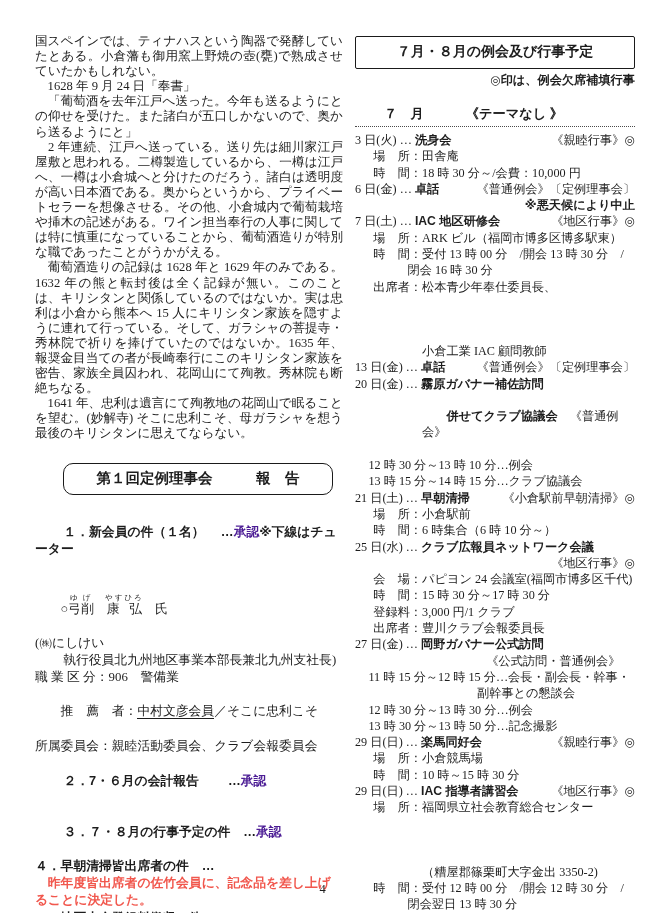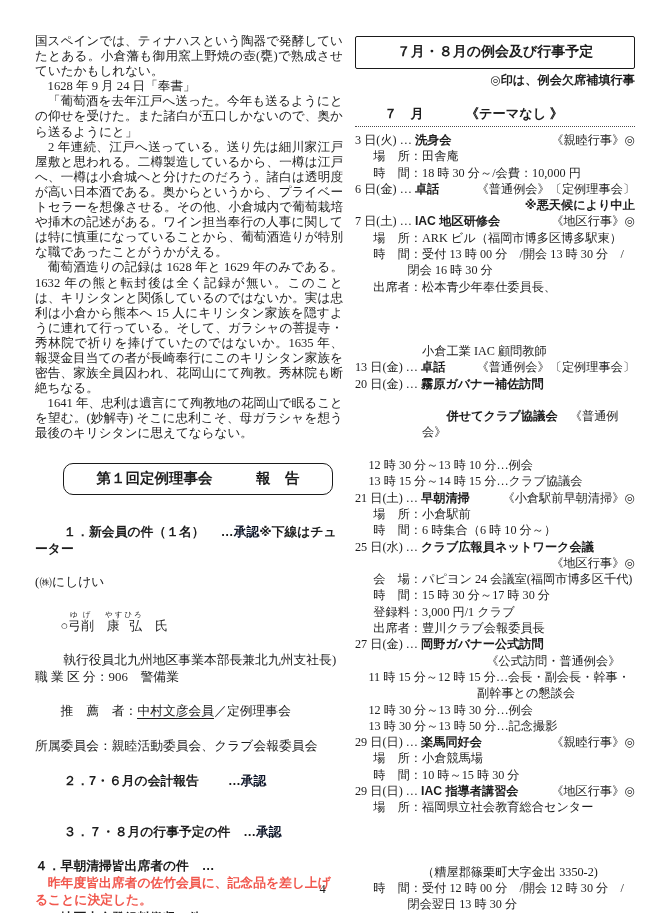--- a/index.html
+++ b/index.html
@@ -13,21 +13,21 @@
   .para{margin:0;font-size:12.6px;line-height:15.1px;text-align:justify;
         white-space:pre-wrap;}
   .report-box{margin:21px 10px 11px 28px;border:1.5px solid #1a1a1a;border-radius:10px;
         text-align:center;padding:5px 2px 6px;font-size:14.5px;font-weight:bold;
         font-family:"Liberation Sans","DejaVu Sans",sans-serif;}
   .report{font-size:12.8px;line-height:17.1px;}
   .report > div{white-space:pre-wrap;}
   .rep-h{font-family:"Liberation Sans","DejaVu Sans",sans-serif;font-weight:bold;}
   .rep-line{}
   .rep-ind2{padding-left:2.2em;}
-  .red{color:#0f172a;}
+  .red{color:#4c1d95;}
   .decision{color:#f1574d;text-indent:1em;
         font-family:"Liberation Sans","DejaVu Sans",sans-serif;font-weight:bold;}
   .u{border-bottom:1.2px solid #1d1d1d;padding-bottom:0px;}
   .name-line{padding-top:5px;}
   ruby rt{font-size:7.5px;letter-spacing:2px;}
   
   .sched-box{border:1.5px solid #1a1a1a;border-radius:2px;text-align:center;
         padding:6px 2px 7px;font-size:14px;font-weight:bold;
         font-family:"Liberation Sans","DejaVu Sans",sans-serif;margin-bottom:3px;}
   .legend{text-align:right;font-size:12.2px;font-weight:bold;
@@ -68,28 +68,28 @@
     <p class="para">　1641 年、忠利は遺言にて殉教地の花岡山で眠ることを望む。(妙解寺) そこに忠利こそ、母ガラシャを想う最後のキリシタンに思えてならない。</p>
 
     <div class="report-box">
       <span>第１回定例理事会　　　報　告</span>
     </div>
 
     <div class="report">
       <div class="rep-h">
         <span>１．新会員の件（１名）　 …</span><span class="red">承認</span><span>※下線はチューター</span>
       </div>
-      <div class="rep-line">(㈱にしけい</div>
       <div class="rep-line name-line">
         <span>○</span><ruby><span>弓削</span><rt>ゆげ</rt></ruby>　<ruby><span>康 弘</span><rt>やすひろ</rt></ruby><span>　氏</span>
       </div>
+      <div class="rep-line">(㈱にしけい</div>
       <div class="rep-line rep-ind2">執行役員北九州地区事業本部長兼北九州支社長)</div>
       <div class="rep-line">職 業 区 分：906　警備業</div>
       <div class="rep-line">
-        <span>推　薦　者：</span><span class="u">中村文彦会員</span><span>／定例理事会</span>
+        <span>推　薦　者：</span><span class="u">中村文彦会員</span><span>／そこに忠利こそ</span>
       </div>
       <div class="rep-line">所属委員会：親睦活動委員会、クラブ会報委員会</div>
 
       <div class="rep-h">
         <span>２．7・６月の会計報告　　 …</span><span class="red">承認</span>
       </div>
       <div class="rep-h">
         <span>３．７・８月の行事予定の件　…</span><span class="red">承認</span>
       </div>
       <div class="rep-h">４．早朝清掃皆出席者の件　…</div>

